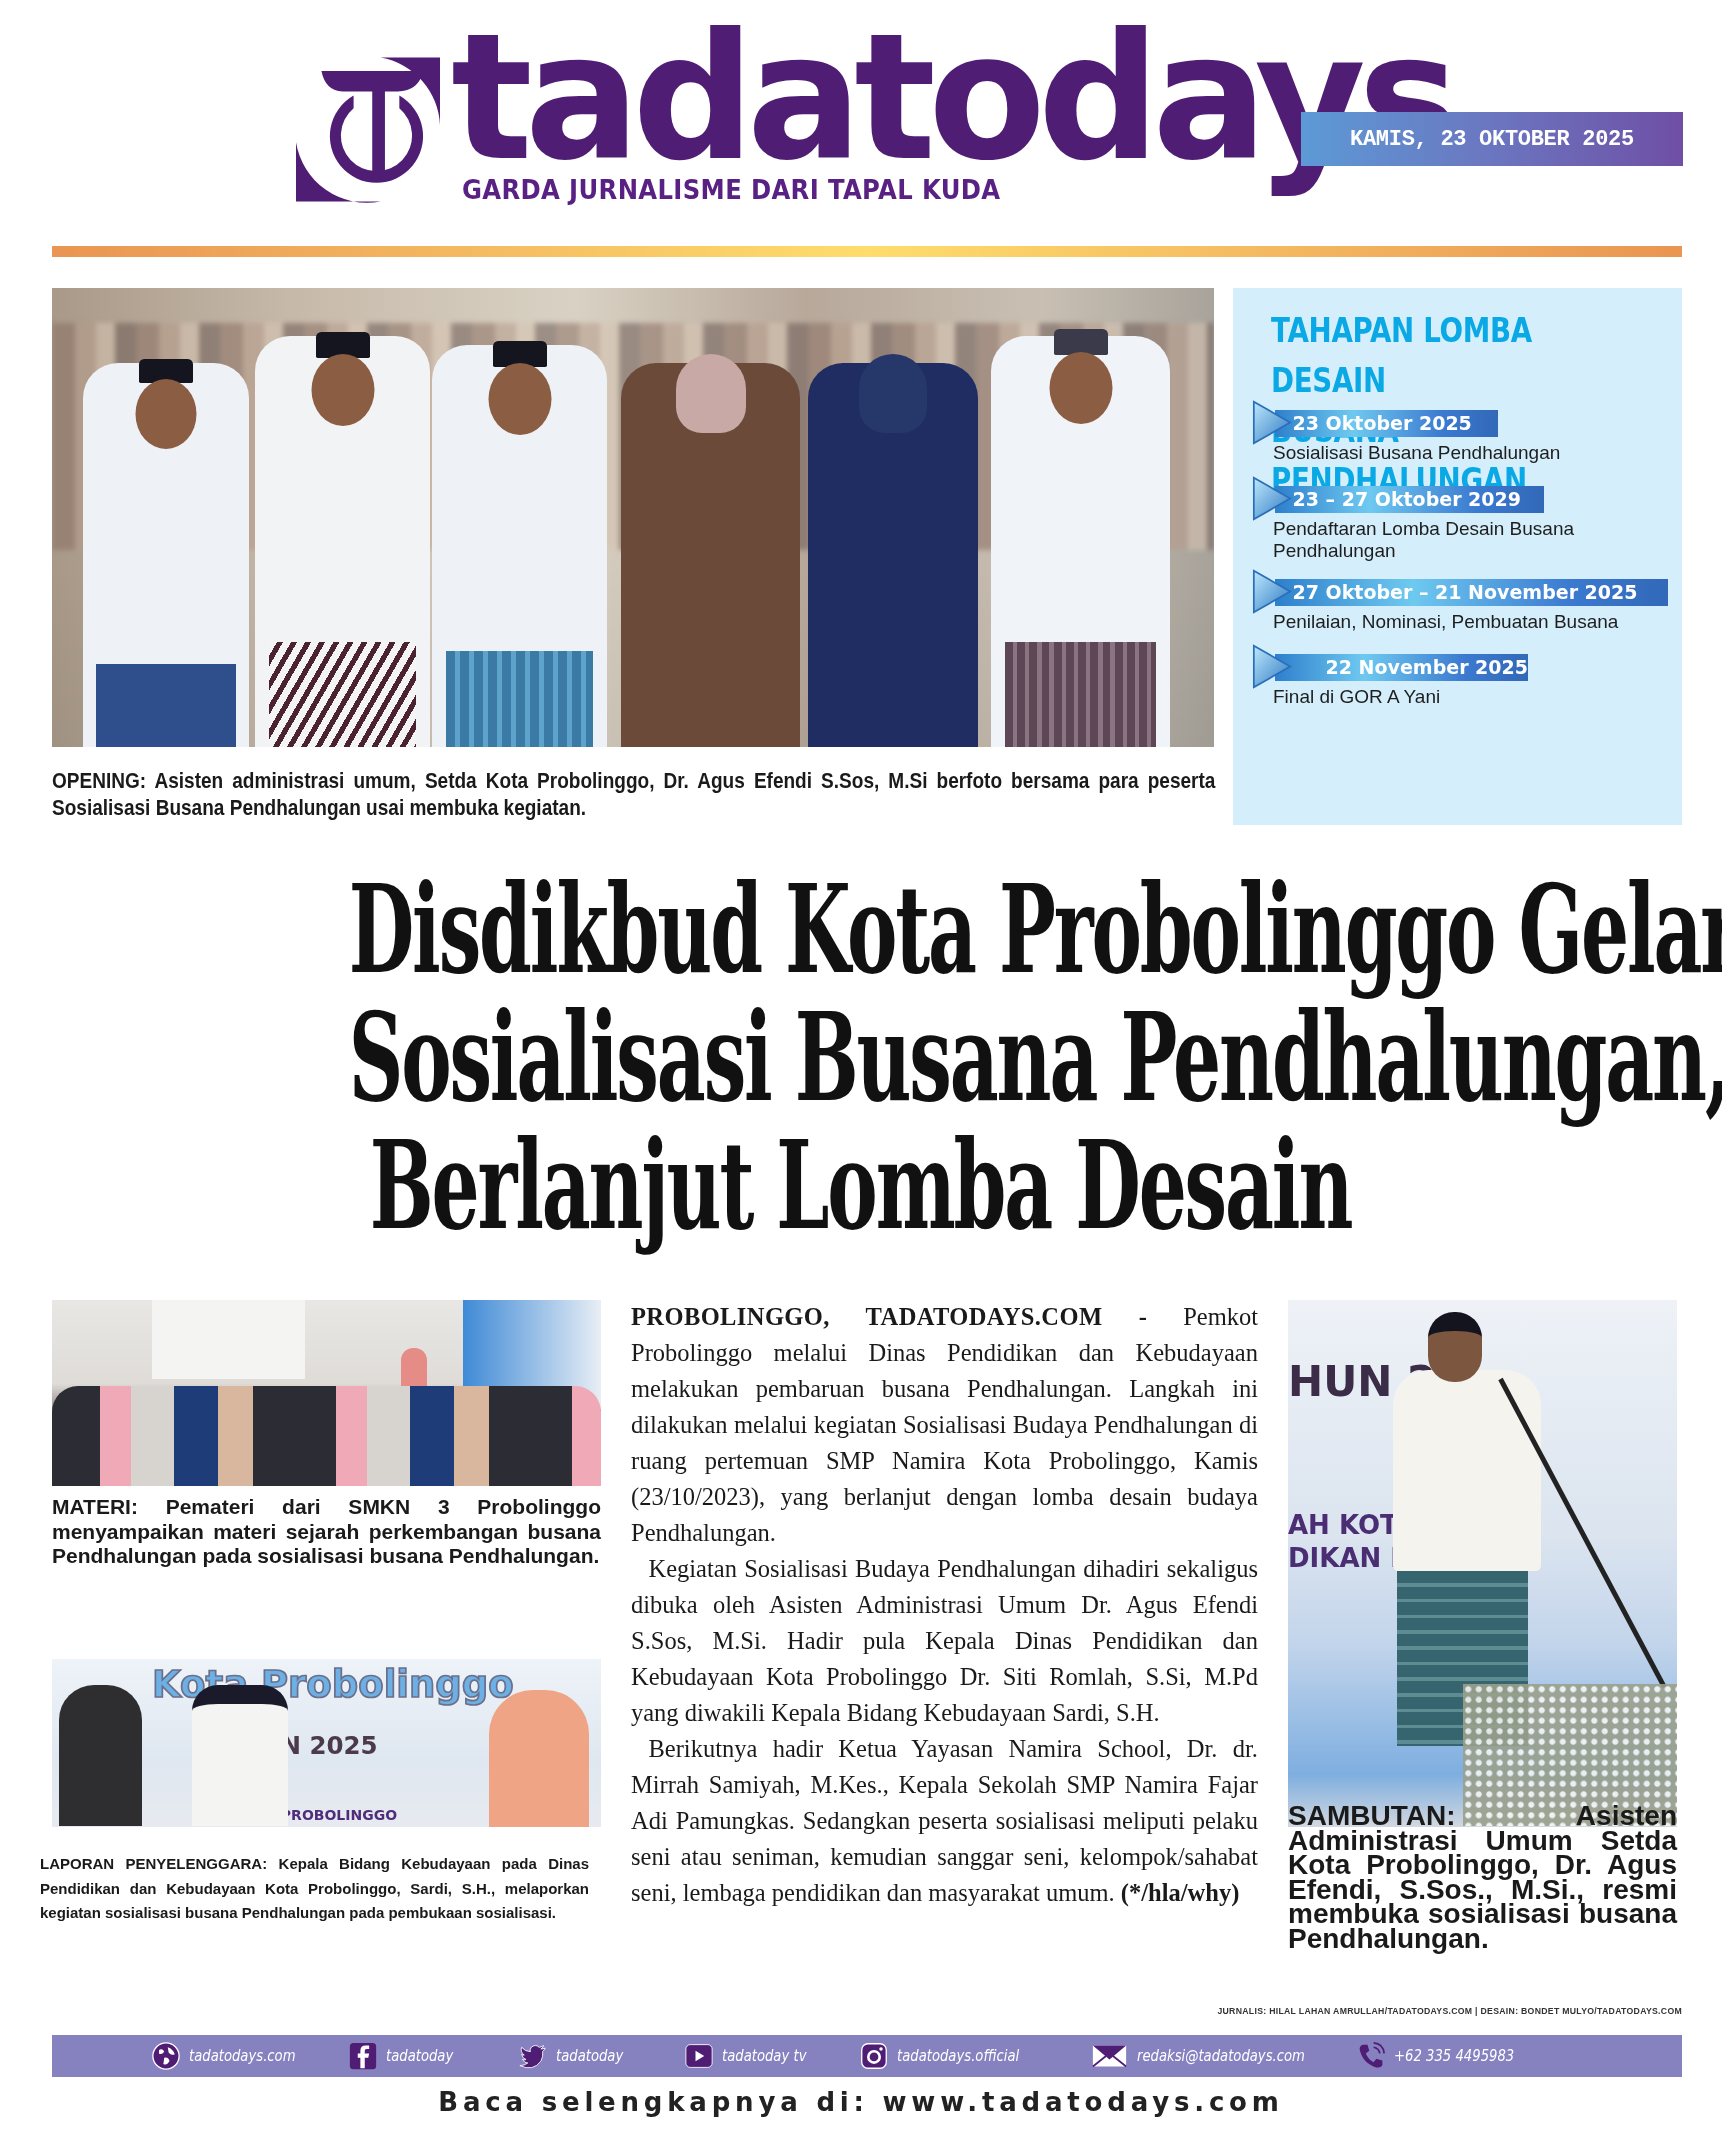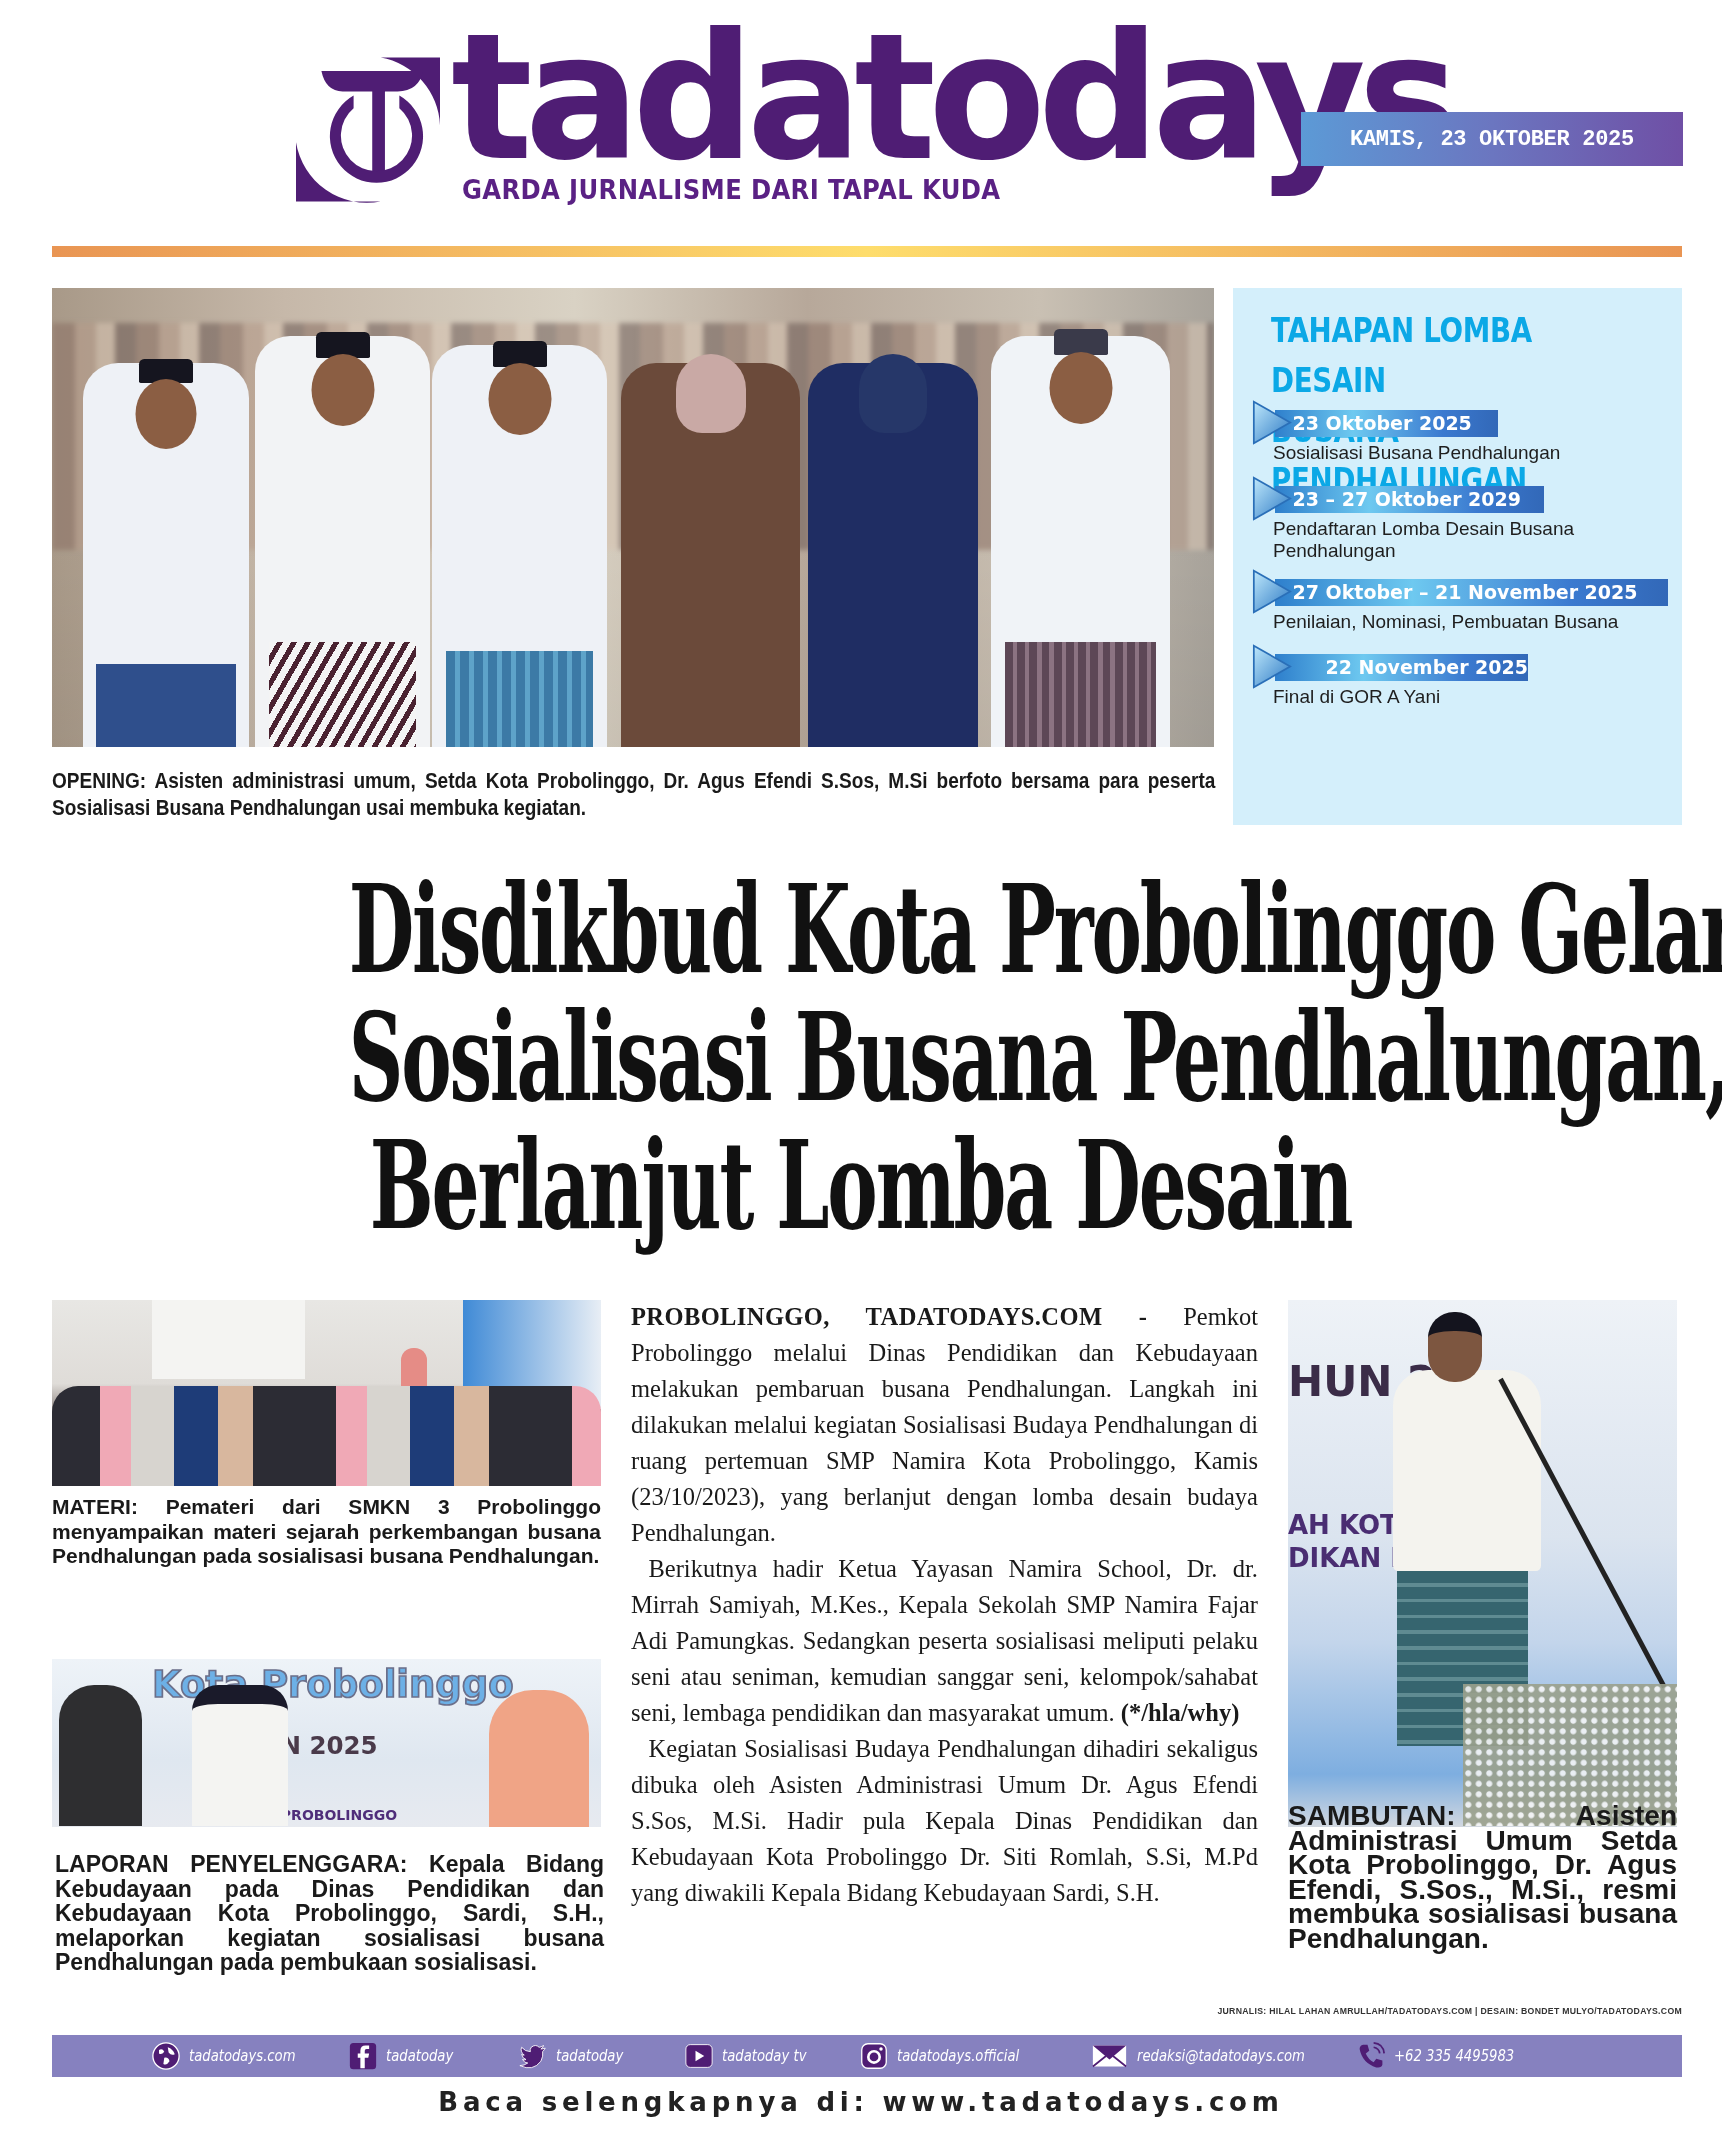--- a/index.html
+++ b/index.html
@@ -88,21 +88,21 @@
   }
 
   
   .caption {
     position: absolute; font-family: "Liberation Sans", sans-serif; font-weight: bold;
     color: #1a1a1a; text-align: justify;
   }
   .cap-opening { left: 52px; top: 767px; width: 1162px; font-size: 22px; line-height: 27px;
     transform: scaleX(0.865); transform-origin: left; width: 1345px; }
   .cap-materi { left: 52px; top: 1495px; width: 549px; font-size: 21px; line-height: 24.5px; }
-  .cap-laporan { left: 55px; top: 1852px; width: 549px; font-size: 23px; line-height: 24.5px; }
+  .cap-laporan { left: 40px; top: 1852px; width: 549px; font-size: 15px; line-height: 24.5px; }
   .cap-sambutan { left: 1288px; top: 1804px; width: 389px; font-size: 28px; line-height: 24.5px; }
 
   
   .headline {
     position: absolute; left: 35px; top: 865px; width: 1651px;
     font-family: "DejaVu Serif", serif; font-weight: bold; color: #111;
     text-align: center;
   }
   .headline .hl-line {
     display: block; font-size: 122px; line-height: 128px; white-space: nowrap;
@@ -255,22 +255,22 @@
   <div class="banner-text" style="left:188px;top:72px;font-size:24.5px;color:#4a3a4a;">HUN 2025</div>
   <div class="banner-text" style="left:140px;top:148px;font-size:14px;color:#4f2d7a;">P    AH KOTA PROBOLINGGO</div>
   <div style="position:absolute;left:7px;top:26px;width:83px;height:141px;background:#2e2e30;border-radius:35px 35px 0 0;"></div>
   <div style="position:absolute;left:140px;top:26px;width:96px;height:141px;background:#f4f4f2;border-radius:26px 26px 0 0;border-top:19px solid #1a1a2a;"></div>
   <div style="position:absolute;left:437px;top:31px;width:100px;height:137px;background:#f0a486;border-radius:44px 44px 0 0;"></div>
 </div>
 <p class="caption cap-laporan"><span>LAPORAN PENYELENGGARA:</span><span> Kepala Bidang Kebudayaan pada Dinas Pendidikan dan Kebudayaan Kota Probolinggo, Sardi, S.H., melaporkan kegiatan sosialisasi busana Pendhalungan pada pembukaan sosialisasi.</span></p>
 
 <article class="body-text">
   <p><span class="dateline">PROBOLINGGO, TADATODAYS.COM -</span><span> Pemkot Probolinggo melalui Dinas Pendidikan dan Kebudayaan melakukan pembaruan busana Pendhalungan. Langkah ini dilakukan melalui kegiatan Sosialisasi Budaya Pendhalungan di ruang pertemuan SMP Namira Kota Probolinggo, Kamis (23/10/2023), yang berlanjut dengan lomba desain budaya Pendhalungan.</span></p>
+  <p>Kegiatan Sosialisasi Budaya Pendhalungan dihadiri sekaligus dibuka oleh Asisten Administrasi Umum Dr. Agus Efendi S.Sos, M.Si. Hadir pula Kepala Dinas Pendidikan dan Kebudayaan Kota Probolinggo Dr. Siti Romlah, S.Si, M.Pd yang diwakili Kepala Bidang Kebudayaan Sardi, S.H.</p>
   <p><span>Berikutnya hadir Ketua Yayasan Namira School, Dr. dr. Mirrah Samiyah, M.Kes., Kepala Sekolah SMP Namira Fajar Adi Pamungkas. Sedangkan peserta sosialisasi meliputi pelaku seni atau seniman, kemudian sanggar seni, kelompok/sahabat seni, lembaga pendidikan dan masyarakat umum. </span><span class="signoff">(*/hla/why)</span></p>
-  <p>Kegiatan Sosialisasi Budaya Pendhalungan dihadiri sekaligus dibuka oleh Asisten Administrasi Umum Dr. Agus Efendi S.Sos, M.Si. Hadir pula Kepala Dinas Pendidikan dan Kebudayaan Kota Probolinggo Dr. Siti Romlah, S.Si, M.Pd yang diwakili Kepala Bidang Kebudayaan Sardi, S.H.</p>
 </article>
 
 <div class="photo photo-sambutan" aria-label="Official speaking at microphone stand">
   <div class="banner-text" style="left:0;top:57px;font-size:42px;color:#3b2c48;">HUN 2 5</div>
   <div class="banner-text" style="left:0;top:210px;font-size:26px;color:#4a2d72;">AH KOTA      GGO</div>
   <div class="banner-text" style="left:0;top:243px;font-size:26px;color:#4a2d72;">DIKAN D      AYAAN</div>
   <div style="position:absolute;left:105px;top:70px;width:148px;height:201px;background:#f4f3ee;border-radius:35px 35px 5.2px 5.2px;"></div>
   <div style="position:absolute;left:140px;top:12.2px;width:54px;height:70px;background:#7d5640;border-radius:26px;border-top:19px solid #14141e;"></div>
   <div style="position:absolute;left:109px;top:271px;width:131px;height:175px;background:repeating-linear-gradient(180deg,#36656f 0 12.2px,#5f8b92 12.2px 15.7px);"></div>
   <div style="position:absolute;left:210px;top:79px;width:5.2px;height:349px;background:#222;transform:rotate(-28deg);transform-origin:top;"></div>

